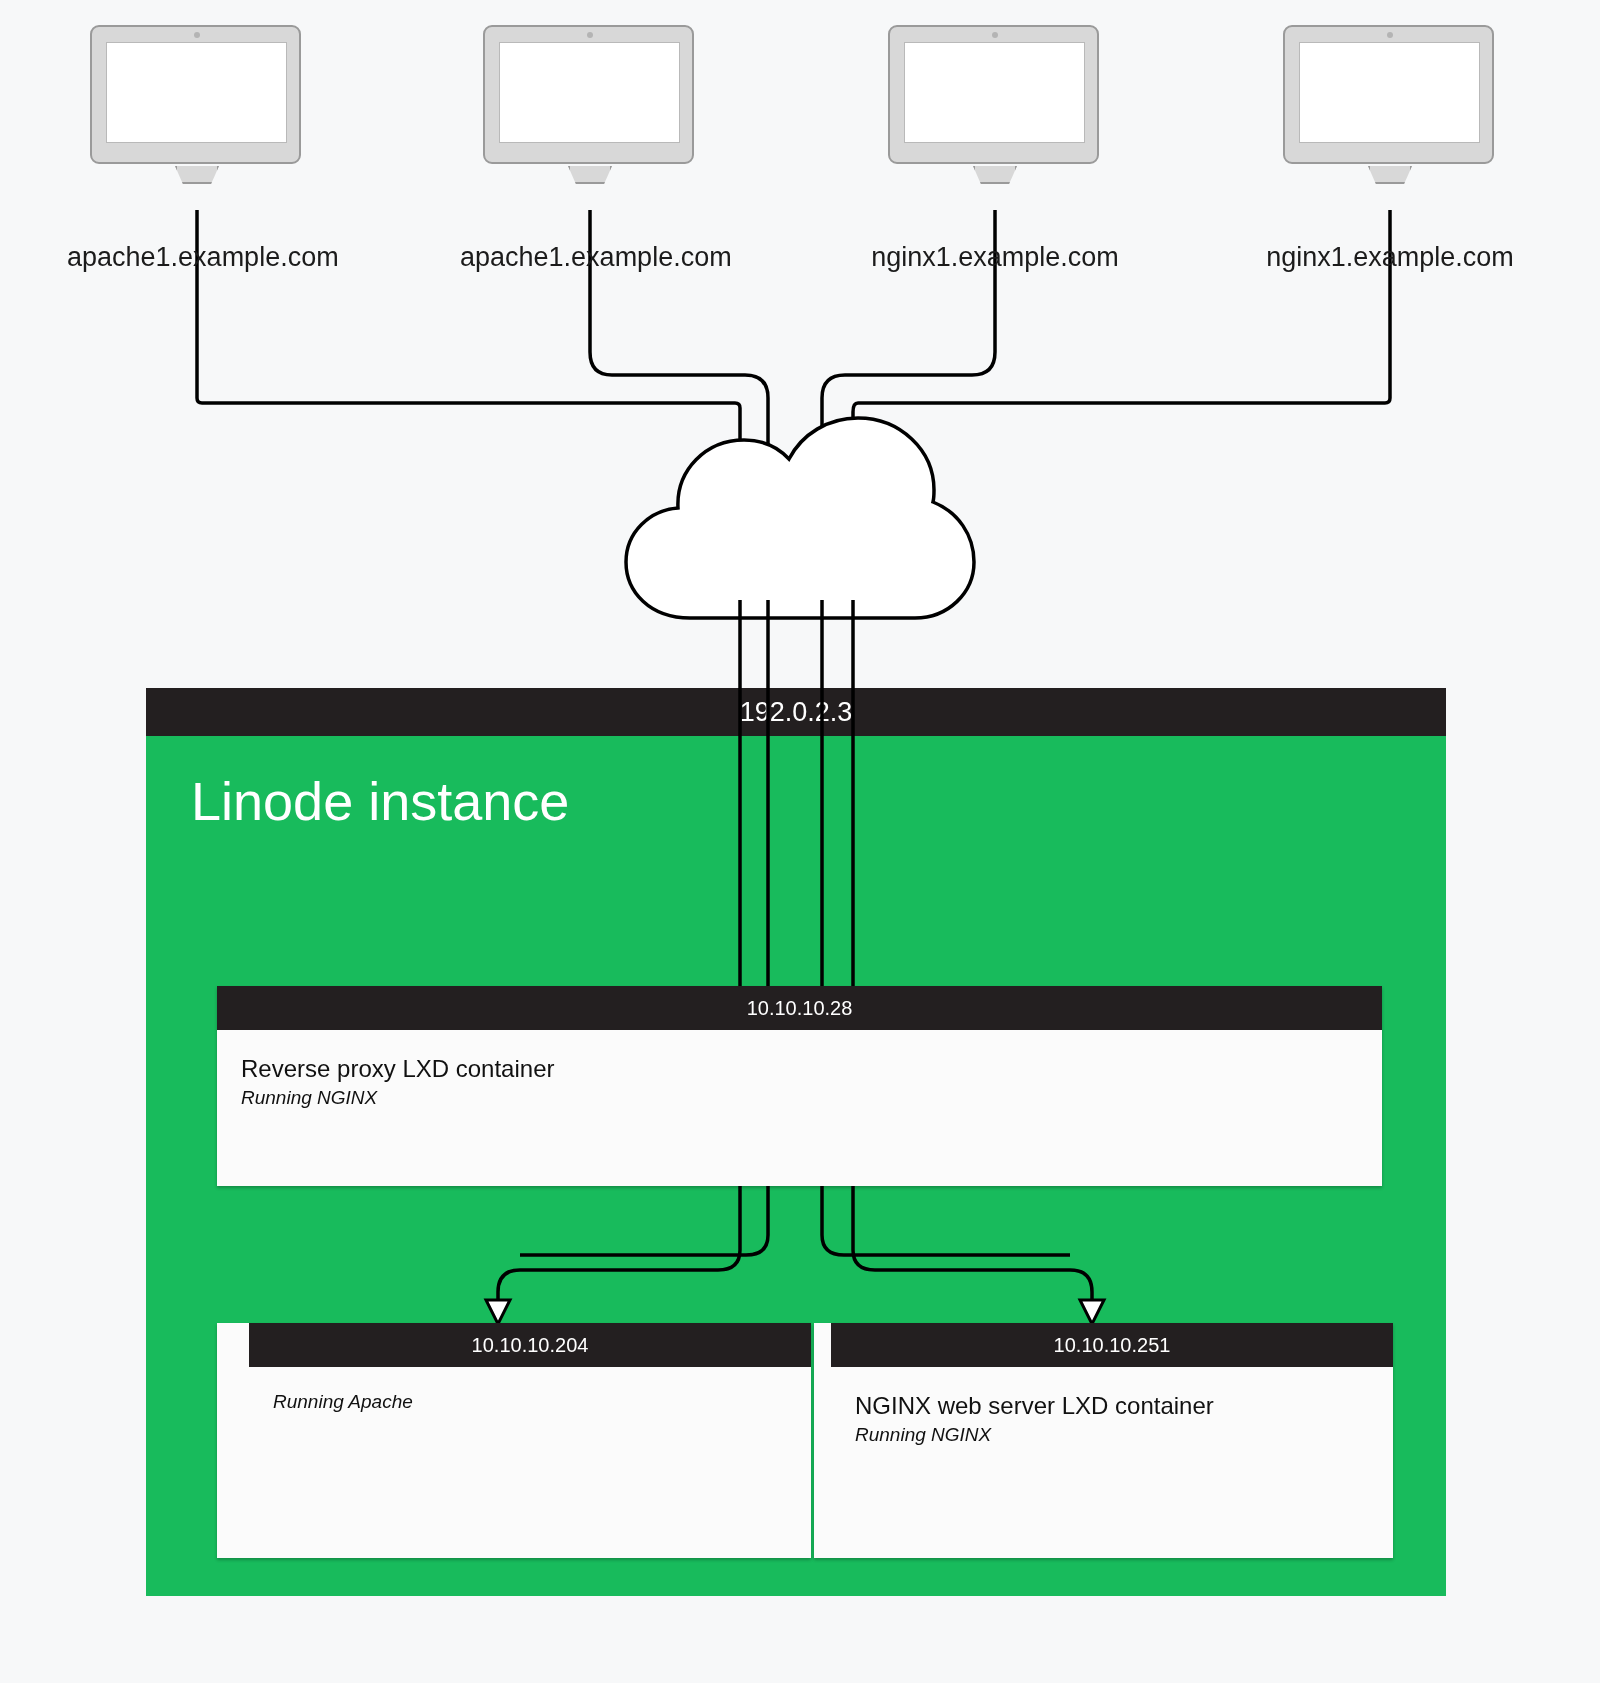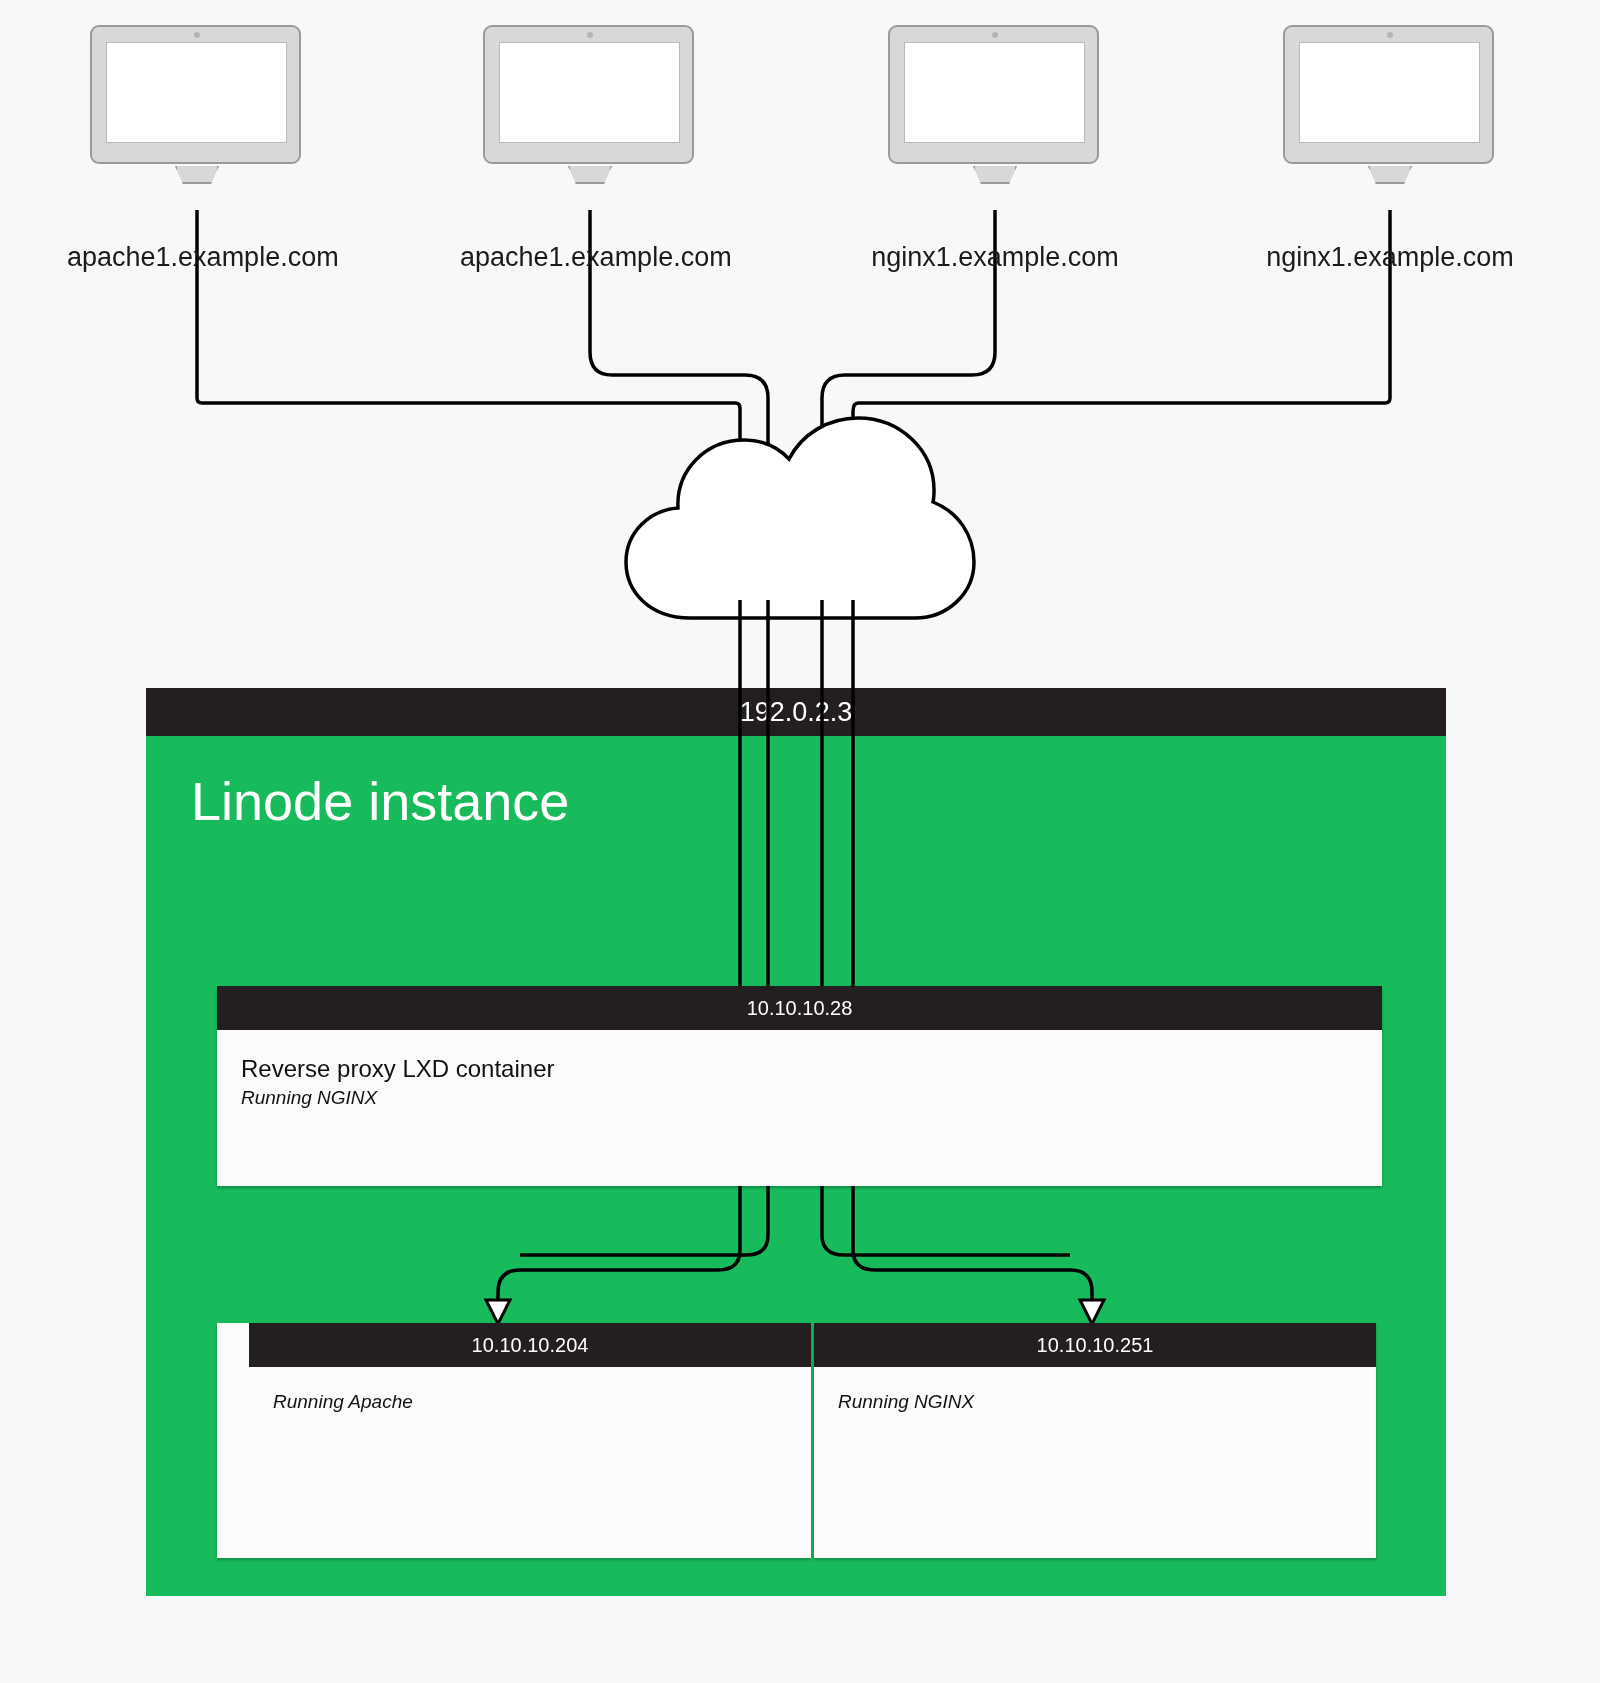--- a/index.html
+++ b/index.html
@@ -156,20 +156,21 @@
     top: 1323px;
     width: 562px;
     height: 235px;
     padding-left: 32px;
   }
   #nginx-box {
     left: 814px;
     top: 1323px;
     width: 562px;
     height: 235px;
+    padding-left: 17px;
   }
 </style>
 </head>
 <body>
 
 <div id="canvas">
 
   <svg class="svg-layer" viewBox="0 0 1600 1683">
     <g fill="none" stroke="#000000" stroke-width="3.5">
 
@@ -267,17 +268,18 @@
   <div class="container-box" id="apache-box">
     <div class="container-header">10.10.10.204</div>
     <div class="container-body">
       <div class="line2">Running Apache</div>
     </div>
   </div>
 
   <div class="container-box" id="nginx-box">
     <div class="container-header">10.10.10.251</div>
     <div class="container-body">
+      <div class="line1">NGINX web server LXD container</div>
       <div class="line2">Running NGINX</div>
     </div>
   </div>
 
 </div>
 
 </body></html>

